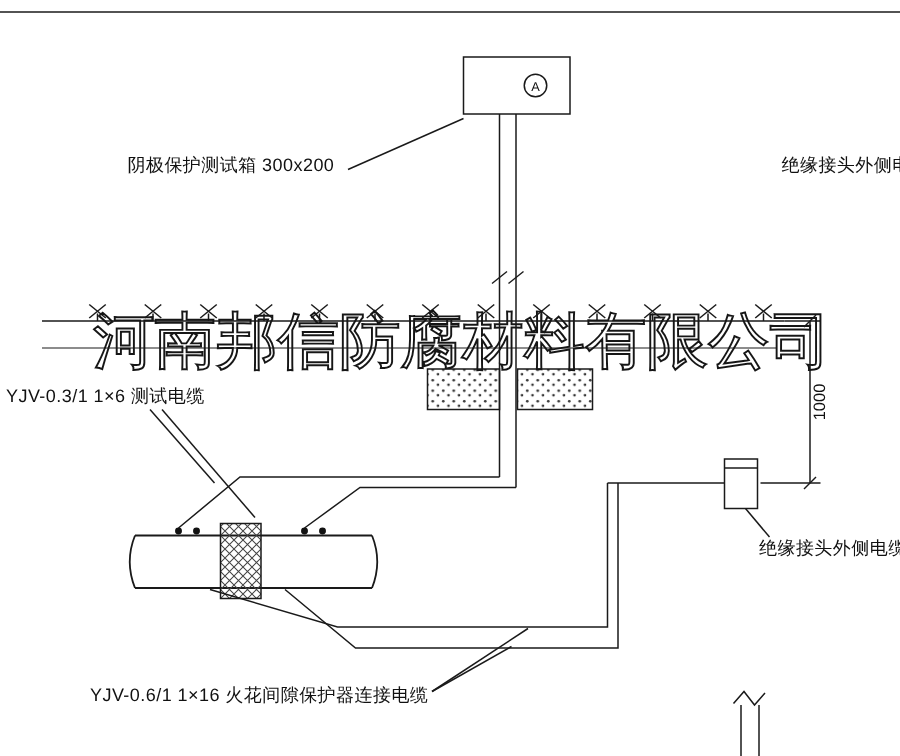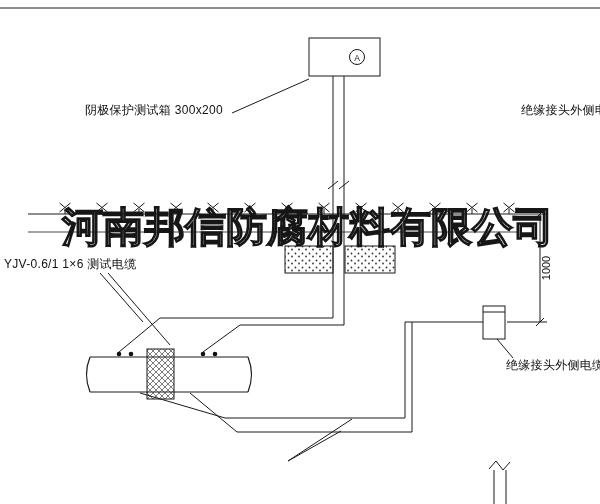--- a/index.html
+++ b/index.html
@@ -8,21 +8,21 @@
     font-family:"Liberation Sans","DejaVu Sans",sans-serif;color:#111;
     overflow:hidden;
   }
   .canvas svg{position:absolute;left:0;top:0;}
   .lbl{
     position:absolute;font-size:12px;line-height:14px;white-space:nowrap;
     letter-spacing:0.3px;color:#111;
   }
   .clip{overflow:hidden;}
   .watermark{
-    position:absolute;left:62px;top:205px;font-size:41px;font-weight:bold;
+    position:absolute;left:62px;top:205px;font-size:41px;font-weight:normal;
     white-space:nowrap;letter-spacing:0px;line-height:1.1;
     color:rgba(0,0,0,0.82);pointer-events:none;
   }
   @supports (-webkit-text-stroke: 1px black){
     .watermark{color:rgba(255,255,255,0);-webkit-text-stroke:1.3px #161616;}
   }
 </style>
 </head>
 <body>
 
@@ -144,20 +144,21 @@
     </g>
 
     <text x="357" y="60.5" font-size="8.5" text-anchor="middle" fill="#111">A</text>
     <text transform="translate(550,268) rotate(-90)" font-size="11" text-anchor="middle" fill="#111">1000</text>
   </svg>
 
   <div class="lbl" style="left:85px;top:103px">阴极保护测试箱 300x200</div>
 
   <div class="lbl clip" style="left:521px;top:103px;width:79px">绝缘接头外侧电缆</div>
 
-  <div class="lbl" style="left:4px;top:257px">YJV-0.6/1 1×6  测试电缆</div>
+  <div class="lbl" style="left:4px;top:257px">YJV-0.3/1 1×6  测试电缆</div>
 
+  <div class="lbl" style="left:60px;top:456px">YJV-0.6/1  1×16  火花间隙保护器连接电缆</div>
 
   <div class="lbl" style="left:506px;top:358px">绝缘接头外侧电缆</div>
 
   <div class="watermark">河南邦信防腐材料有限公司</div>
 
 </div>
 
 </body></html>

